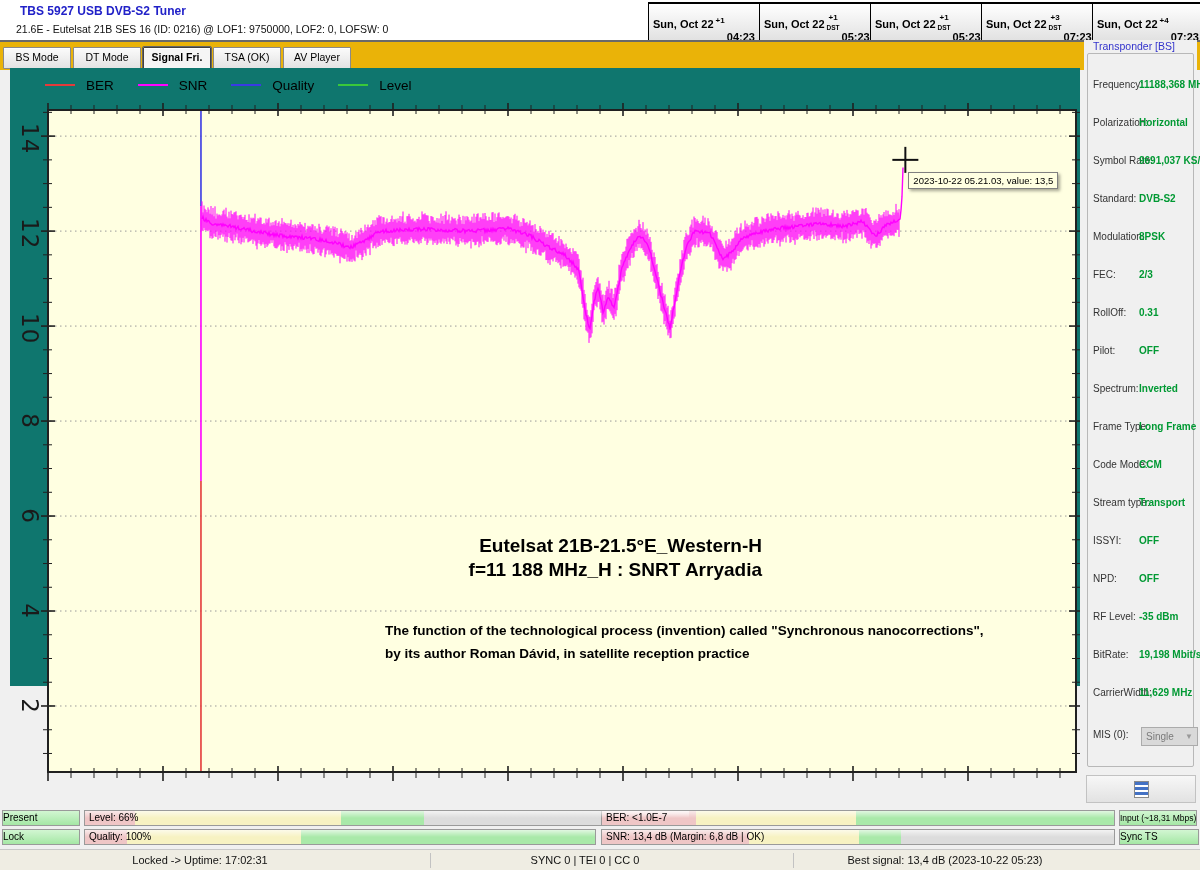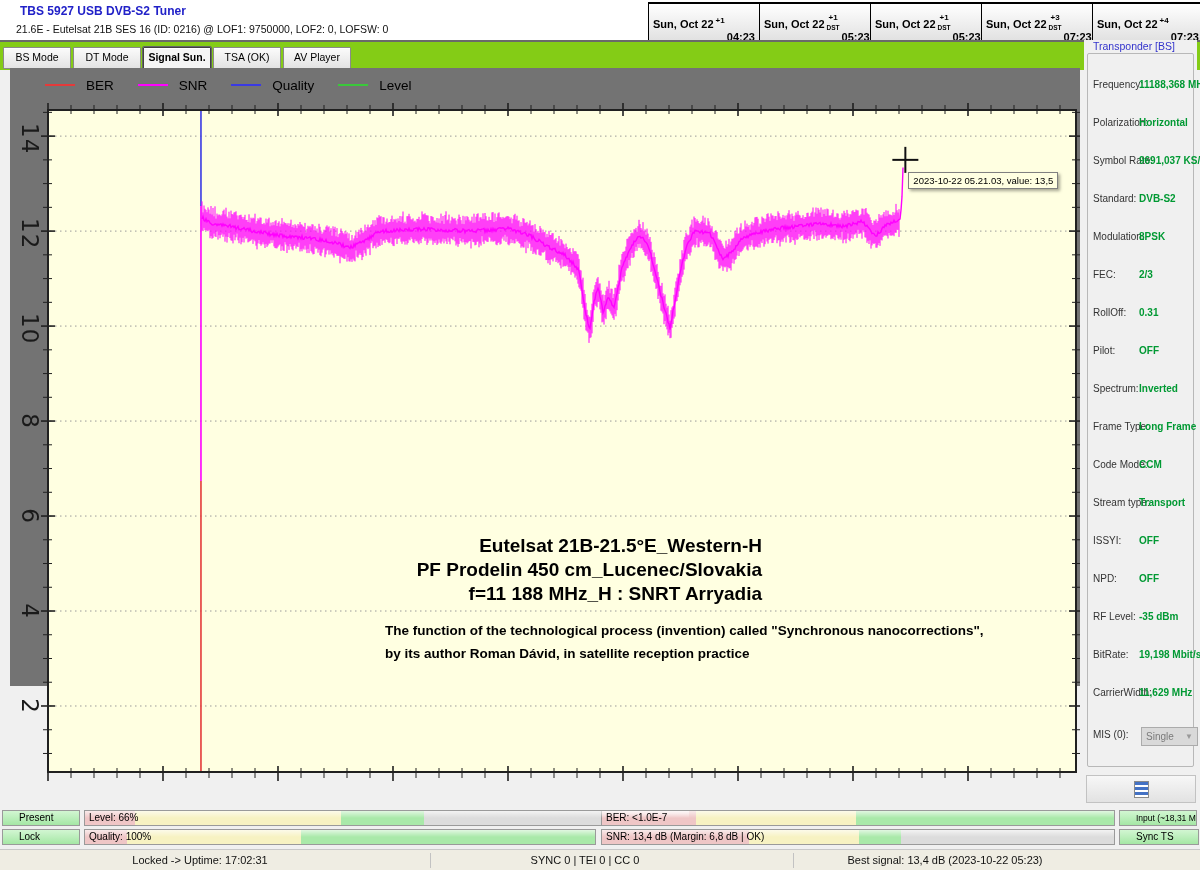--- a/index.html
+++ b/index.html
@@ -16,28 +16,28 @@
   .clock-name{height:17px;line-height:17px;text-align:center;font-style:italic;font-weight:bold;
               border-bottom:1px solid #000;white-space:nowrap;overflow:hidden;}
   .clock-body{flex:1;display:flex;align-items:center;padding:0 4px;background:linear-gradient(#FFFFFF,#DFDFDF);
               font-weight:bold;font-size:11px;color:#000;}
   .clock-date{white-space:nowrap;}
   .clock-off{display:flex;flex-direction:column;align-items:center;line-height:6px;margin:0 auto;padding:0 2px;}
   .clock-off .utc{font-size:8px;font-weight:bold;transform:translateY(-3px);}
   .clock-off .dst{font-size:6.5px;font-weight:bold;transform:translateY(1px);}
   .clock-hhmm{margin-left:auto;margin-top:27px;}
   
-  #tabrow{position:absolute;left:0;top:40px;width:1200px;height:28px;background:#84cc16;border-top:2px solid #6a6a6a;}
+  #tabrow{position:absolute;left:0;top:40px;width:1200px;height:28px;background:#eab308;border-top:2px solid #6a6a6a;}
   #tabs{position:absolute;left:3px;top:5px;display:flex;}
   .tab{width:66px;height:20px;margin-right:2px;font-size:10.5px;color:#000;text-align:center;line-height:19px;
        background:linear-gradient(#FBFBFB,#E3E3E3);border:1px solid #8a8a8a;border-radius:1px;
        box-shadow:inset 0 1px 0 #fff;cursor:default;}
   .tab.active{background:#F5F5F5;border:1px solid #404040;outline:1px solid #666;font-weight:bold;}
   
-  #chart-panel{position:absolute;left:10px;top:68px;width:1070px;height:618px;background:#737373;}
+  #chart-panel{position:absolute;left:10px;top:68px;width:1070px;height:618px;background:#0f766e;}
   #legend{position:absolute;left:35px;top:8px;display:flex;align-items:center;height:18px;}
   .leg-item{display:flex;align-items:center;margin-right:24px;}
   .leg-line{width:30px;height:0;border-top:2px solid #000;margin-right:11px;}
   .leg-label{font-size:13.5px;color:#000;}
   #plot-svg{position:absolute;left:0;top:0;}
   .ylab{position:absolute;width:26px;height:36px;font-family:"DejaVu Sans",sans-serif;font-size:23px;
         color:#1a1a1a;text-align:center;transform:rotate(90deg);letter-spacing:1px;line-height:36px;}
   #anno-center{position:absolute;left:352px;top:466px;width:400px;text-align:right;
                font-size:19px;font-weight:bold;color:#000;line-height:24px;}
   #anno-para{position:absolute;left:375px;top:551px;width:680px;text-align:left;
@@ -54,21 +54,21 @@
   .sb-value{position:absolute;left:55px;font-size:10px;font-weight:bold;color:#009933;white-space:nowrap;}
   #mis-select{position:absolute;left:57px;top:687px;width:47px;height:17px;background:#D9D9D9;border:1px solid #ABABAB;
               font-size:10px;color:#7a7a7a;display:flex;align-items:center;padding:0 4px;justify-content:space-between;}
   #mis-chevron{font-size:8px;color:#999;}
   #ts-button{position:absolute;left:2px;top:735px;width:108px;height:26px;background:linear-gradient(#F7F7F7,#E2E2E2);
              border:1px solid #c2c2c2;display:flex;align-items:center;justify-content:center;}
   #ts-icon{width:13px;height:15px;border:1px solid #8a8a8a;background:repeating-linear-gradient(#4472C4 0 3px,#FFFFFF 3px 5px);}
   
   .srow-box{position:absolute;height:16px;border:1px solid #9a9a9a;box-sizing:border-box;
             font-size:10px;color:#000;line-height:14px;white-space:nowrap;overflow:hidden;}
-  .green-box{background:linear-gradient(#D2F6D2,#A5E7A5);padding-left:16px;}
+  .green-box{background:linear-gradient(#D2F6D2,#A5E7A5);padding-left:0;}
   .pbar{background:#DCDCDC;}
   .pbar .zone{position:absolute;top:0;bottom:0;}
   .pbar .ptext{position:absolute;left:4px;top:0;z-index:3;}
   .pbar .gloss{position:absolute;left:0;right:0;top:0;height:7px;background:linear-gradient(rgba(255,255,255,.65),rgba(255,255,255,0));z-index:2;}
   
   #statusbar{position:absolute;left:0;top:849px;width:1200px;height:21px;background:#EFEDE3;border-top:1px solid #c8c8c8;
              font-size:11px;color:#111;}
   .sb-sect-div{position:absolute;top:3px;bottom:3px;width:1px;background:#c2c2c2;}
   .sb-text{position:absolute;top:4px;transform:translateX(-50%);white-space:nowrap;}
 </style>
@@ -132,21 +132,21 @@
           <span class="clock-hhmm">07:23</span>
         </div>
       </div>
     </div>
 </div>
 
 <div id="tabrow">
   <div id="tabs">
       <div class="tab">BS Mode</div>
       <div class="tab">DT Mode</div>
-      <div class="tab active">Signal Sun.</div>
+      <div class="tab active">Signal Fri.</div>
       <div class="tab">TSA (OK)</div>
       <div class="tab">AV Player</div>
     </div>
 </div>
 
 <div id="chart-panel">
   <div id="legend">
       <div class="leg-item">
         <span class="leg-line" style="border-top-color: rgb(228, 58, 58);"></span>
         <span class="leg-label">BER</span>
@@ -332,21 +332,20 @@
       <div class="ylab" style="left: 7px; top: 619.99px;">2</div>
       <div class="ylab" style="left: 7px; top: 525.011px;">4</div>
       <div class="ylab" style="left: 7px; top: 430.033px;">6</div>
       <div class="ylab" style="left: 7px; top: 335.055px;">8</div>
       <div class="ylab" style="left: 7px; top: 240.076px;">10</div>
       <div class="ylab" style="left: 7px; top: 145.098px;">12</div>
       <div class="ylab" style="left: 7px; top: 50.1191px;">14</div>
     </div>
   <div id="anno-center">
       <div>Eutelsat 21B-21.5°E_Western-H</div>
-      <div>PF Prodelin 450 cm_Lucenec/Slovakia</div>
       <div>f=11 188 MHz_H : SNRT Arryadia</div>
     </div>
   <div id="anno-para">
       <div>The function of the technological process (invention) called "Synchronous nanocorrections",</div>
       <div>by its author Roman Dávid, in satellite reception practice</div>
     </div>
   <div id="tooltip" style="left: 898.352px; top: 103.864px;">2023-10-22 05.21.03, value: 13,5</div>
 </div>
 
 <div id="sidebar">

